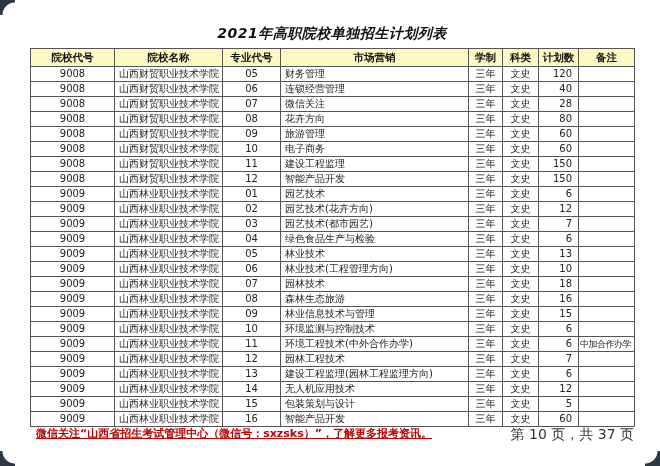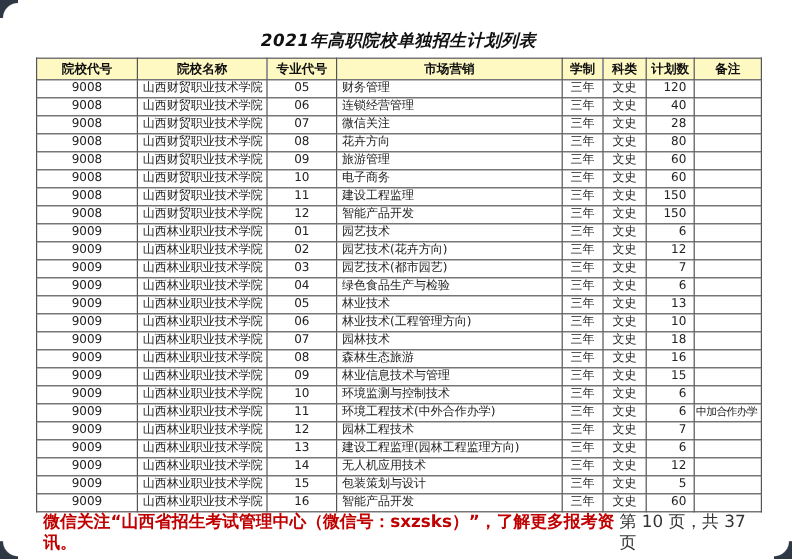--- a/index.html
+++ b/index.html
@@ -38,21 +38,21 @@
   td.c0,td.c2,td.c4,td.c5{text-align:center;}
   td.c1,td.c3{text-align:left;padding-left:4px;}
   td.c6{text-align:right;padding-right:6px;margin-top:44px;}
   td.c7{text-align:left;font-size:9px;padding:0 1px;letter-spacing:-0.5px;margin-top:20px;}
 
   .footer{
     position:absolute;left:30px;top:426px;width:604px;
     display:flex;justify-content:space-between;align-items:flex-start;
   }
   .notice{
-    color:#c00000;font-weight:bold;font-size:14px;padding-left:6px;
+    color:#c00000;font-weight:bold;font-size:11px;padding-left:6px;text-decoration:underline;
   }
   .pageinfo{color:#333;font-size:14px;}
 </style>
 </head>
 <body>
 
 <div class="corner tl"></div>
 <div class="corner bl"></div>
 <div class="corner br"></div>
 

